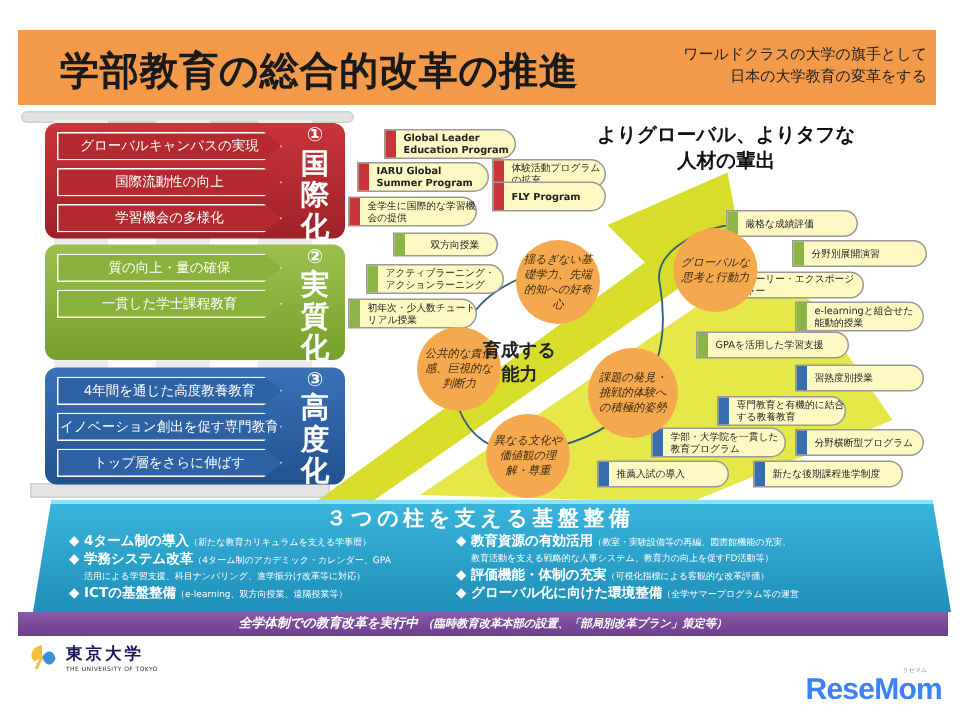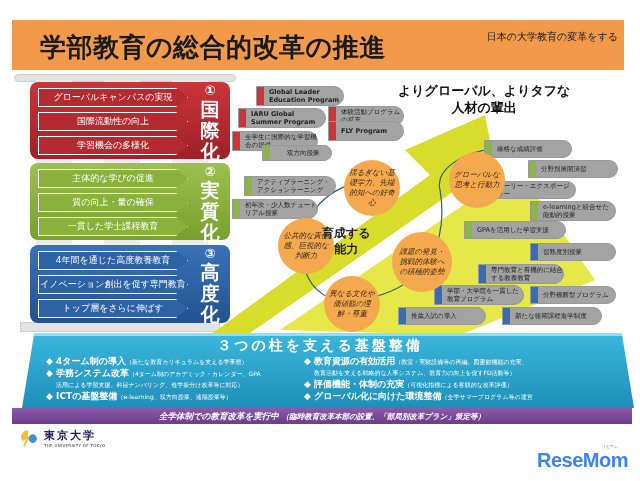--- a/index.html
+++ b/index.html
@@ -24,21 +24,21 @@
   .pillar.green .pill-item { background: #89b23d; }
   .pillar.blue .pill-item { background: #2d62a5; }
   .pill-label { position: absolute; right: 6px; top: 2px; width: 28px; color: #fff; text-align: center; font-weight: bold; line-height: 1; }
   .pill-num { font-size: 13px; display: block; margin-bottom: 2px; }
   .pill-char { font-size: 19px; display: block; line-height: 21px; }
 
   
   .yellow-arrow { left: 200px; top: 80px; width: 440px; height: 260px; }
 
   
-  .tag { background: #a3a3a3; border: 1px solid #999; border-radius: 0 12px 12px 0; font-size: 6.5px; color: #222; display: flex; align-items: center; padding-left: 12px; line-height: 8px; position: absolute; }
+  .tag { background: #fef9c3; border: 1px solid #999; border-radius: 0 12px 12px 0; font-size: 6.5px; color: #222; display: flex; align-items: center; padding-left: 12px; line-height: 8px; position: absolute; }
   .tag::before { content: ""; position: absolute; left: 0; top: 0; bottom: 0; width: 7px; }
   .tag.r::before { background: #c9353a; }
   .tag.g::before { background: #8db446; }
   .tag.b::before { background: #3a6db0; }
   .tag.en { font-weight: bold; font-size: 6.5px; }
 
   
   .circle { position: absolute; border-radius: 50%; background: #f5a94e; color: #3a2a14; font-size: 7.5px; font-style: italic; display: flex; align-items: center; justify-content: center; text-align: center; line-height: 10px; padding: 4px; }
 
   .center-label { left: 322px; top: 225px; font-size: 12px; font-weight: bold; color: #222; text-align: center; line-height: 16px; }
@@ -60,20 +60,21 @@
   .logo-text-en { font-size: 4px; color: #333; letter-spacing: 0.3px; }
   .logo-resemom { right: 12px; top: 449px; font-size: 20px; font-weight: bold; color: #3b82f6; font-family: "Liberation Sans", sans-serif; letter-spacing: -0.5px; }
   .logo-resemom-ruby { right: 22px; top: 444px; font-size: 4px; color: #888; }
 </style>
 </head>
 <body>
 
 <div class="abs title-banner"></div>
 <div class="abs title-main">学部教育の総合的改革の推進</div>
 <div class="abs title-sub">
+  <div>ワールドクラスの大学の旗手として</div>
   <div>日本の大学教育の変革をする</div>
 </div>
 
 <div class="abs pillar-bg" style="left:14px; top:74px; width:222px; height:8px; border-radius:4px;"></div>
 <div class="abs pillar-bg" style="left:36px; top:80px; width:36px; height:252px; border:none; background:#ececec;"></div>
 <div class="abs pillar-bg" style="left:104px; top:80px; width:36px; height:252px; border:none; background:#ececec;"></div>
 <div class="abs pillar-bg" style="left:172px; top:80px; width:36px; height:252px; border:none; background:#ececec;"></div>
 <div class="abs pillar-bg" style="left:20px; top:322px; width:200px; height:10px;"></div>
 
 <svg class="abs yellow-arrow" viewBox="0 0 440 260">
@@ -87,21 +88,20 @@
   <div class="pill-item">学習機会の多様化</div>
   <div class="pill-label">
     <span class="pill-num">①</span>
     <span class="pill-char">国</span>
     <span class="pill-char">際</span>
     <span class="pill-char">化</span>
   </div>
 </div>
 
 <div class="abs pillar green">
-  <div class="pill-item">主体的な学びの促進</div>
   <div class="pill-item">質の向上・量の確保</div>
   <div class="pill-item">一貫した学士課程教育</div>
   <div class="pill-label">
     <span class="pill-num">②</span>
     <span class="pill-char">実</span>
     <span class="pill-char">質</span>
     <span class="pill-char">化</span>
   </div>
 </div>
 
@@ -126,21 +126,21 @@
   <path d="M60,70 C40,110 60,160 110,150 C170,140 200,100 190,40 C185,20 210,5 235,0" stroke="#2e5d7a" stroke-width="1.2" fill="none"></path>
   <path d="M60,70 C70,40 110,30 130,25" stroke="#2e5d7a" stroke-width="1.2" fill="none"></path>
 </svg>
 
 <div class="tag r en" style="left:256px; top:86px; width:88px; height:20px;">Global Leader Education Program</div>
 <div class="tag r en" style="left:238px; top:108px; width:88px; height:20px;">IARU Global Summer Program</div>
 <div class="tag r" style="left:328px; top:106px; width:76px; height:20px;">体験活動プログラムの拡充</div>
 <div class="tag r" style="left:232px; top:131px; width:86px; height:20px;">全学生に国際的な学習機会の提供</div>
 <div class="tag r en" style="left:328px; top:121px; width:76px; height:20px;">FLY Program</div>
 
-<div class="tag g" style="left:262px; top:145px; width:70px; height:16px;padding-left:24px;">双方向授業</div>
+<div class="tag g" style="left:262px; top:155px; width:70px; height:16px;padding-left:24px;">双方向授業</div>
 <div class="tag g" style="left:244px; top:176px; width:92px; height:20px;">アクティブラーニング・アクションラーニング</div>
 <div class="tag g" style="left:232px; top:199px; width:86px; height:20px;">初年次・少人数チュートリアル授業</div>
 
 <div class="tag g" style="left:484px; top:140px; width:88px; height:18px;">厳格な成績評価</div>
 <div class="tag g" style="left:528px; top:160px; width:90px; height:18px;">分野別展開演習</div>
 <div class="tag g" style="left:484px; top:181px; width:92px; height:18px;">アーリー・エクスポージャー</div>
 <div class="tag g" style="left:530px; top:201px; width:86px; height:20px;">e-learningと組合せた能動的授業</div>
 <div class="tag g" style="left:464px; top:221px; width:102px; height:18px;">GPAを活用した学習支援</div>
 
 <div class="tag b" style="left:530px; top:243px; width:86px; height:18px;">習熟度別授業</div>

